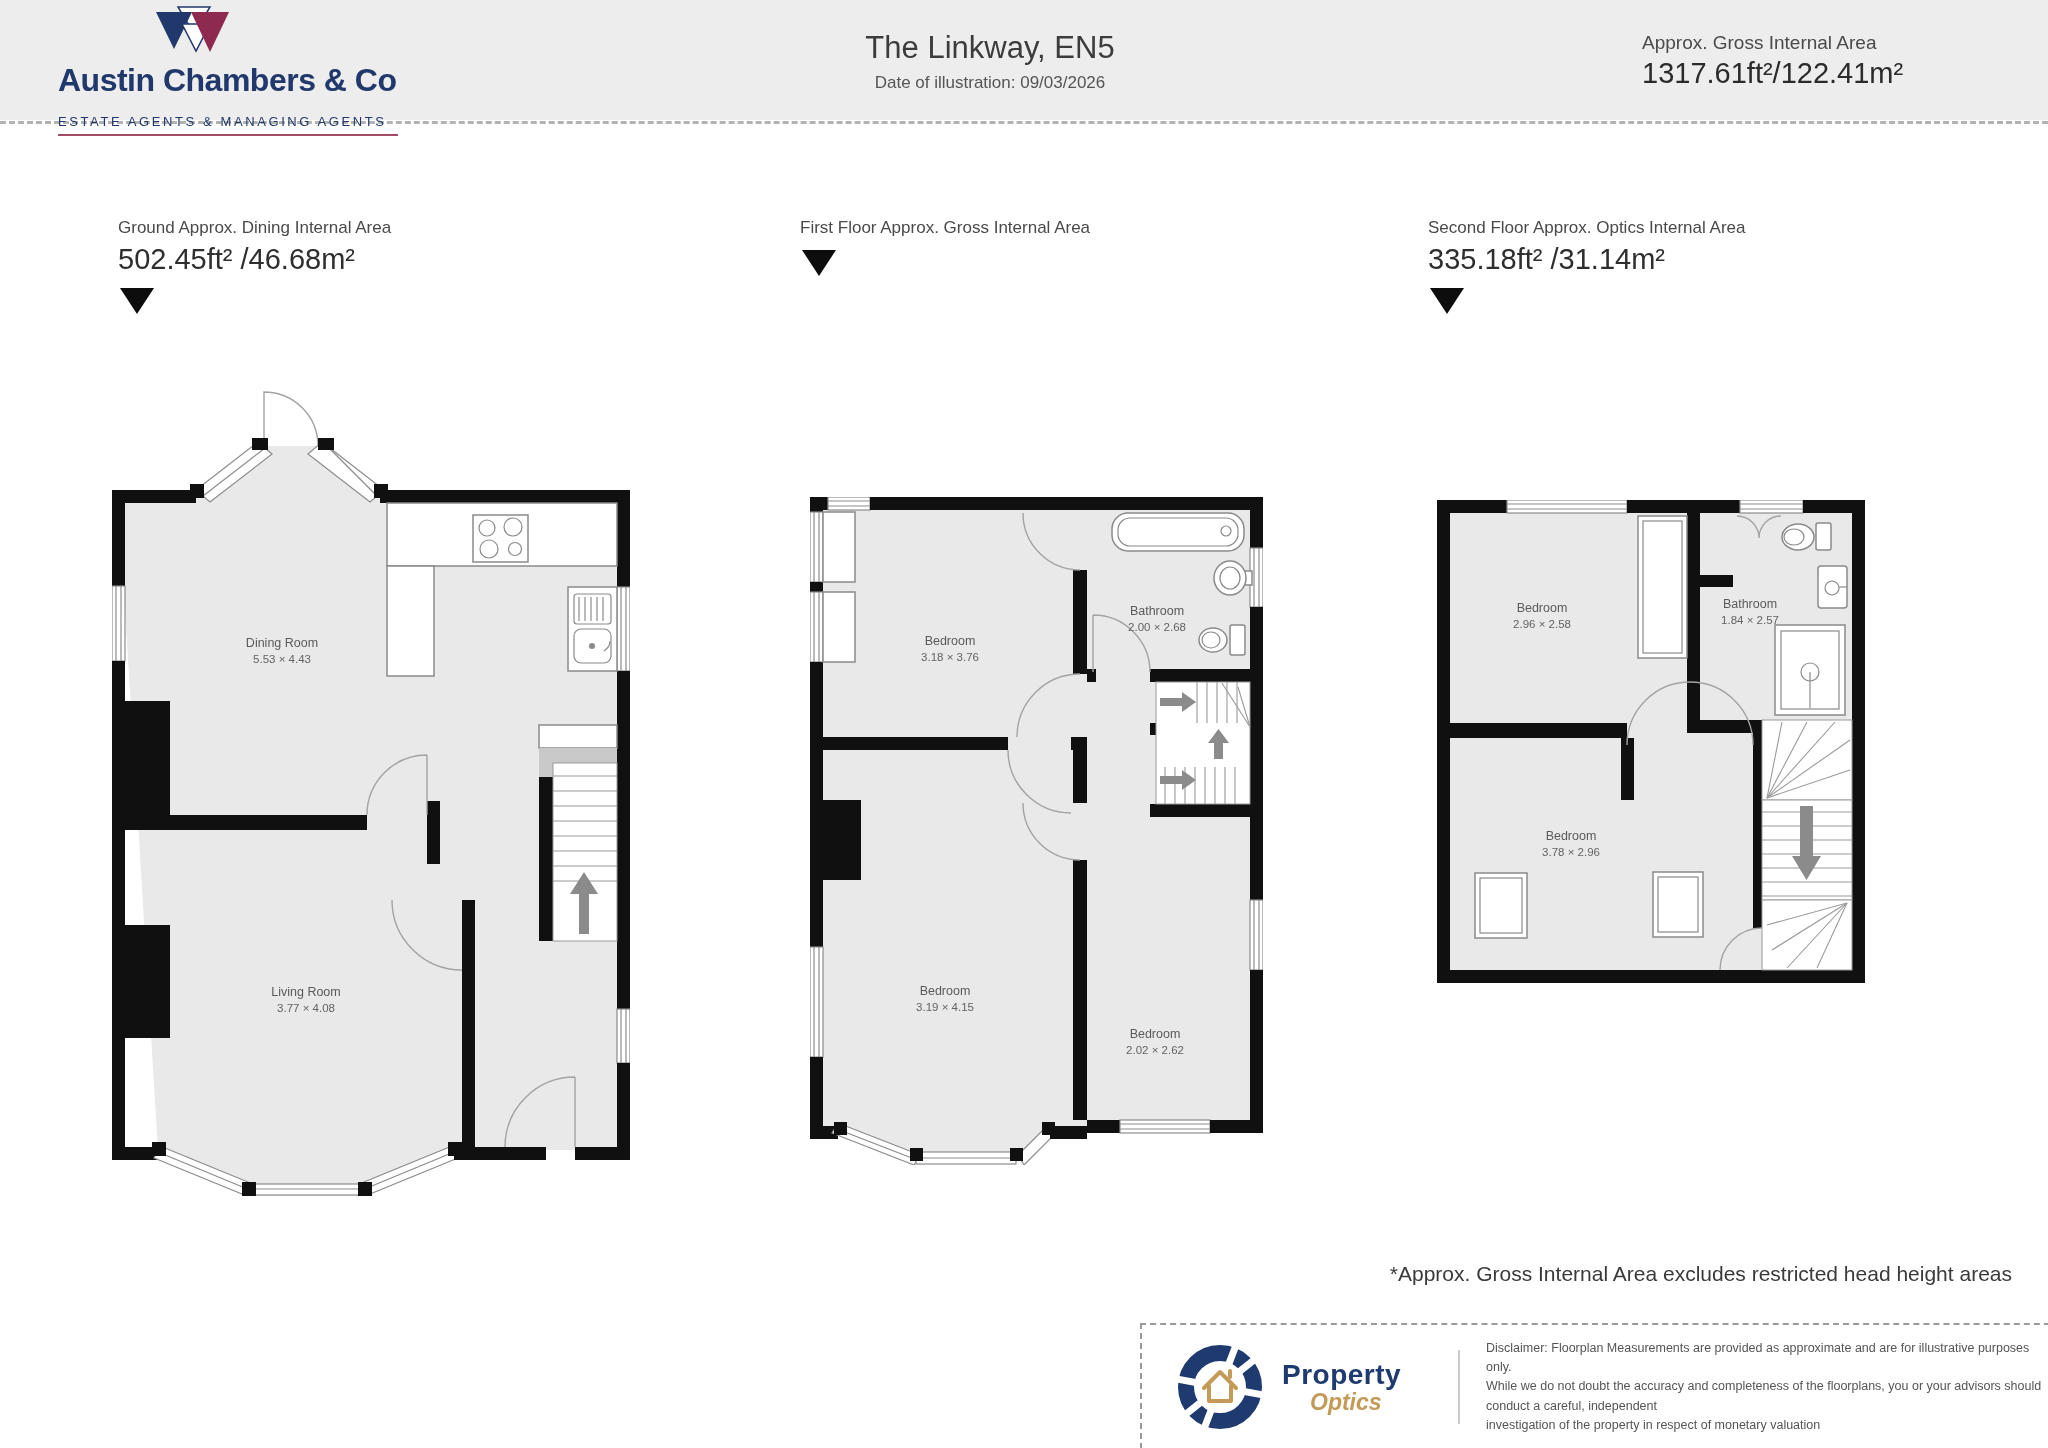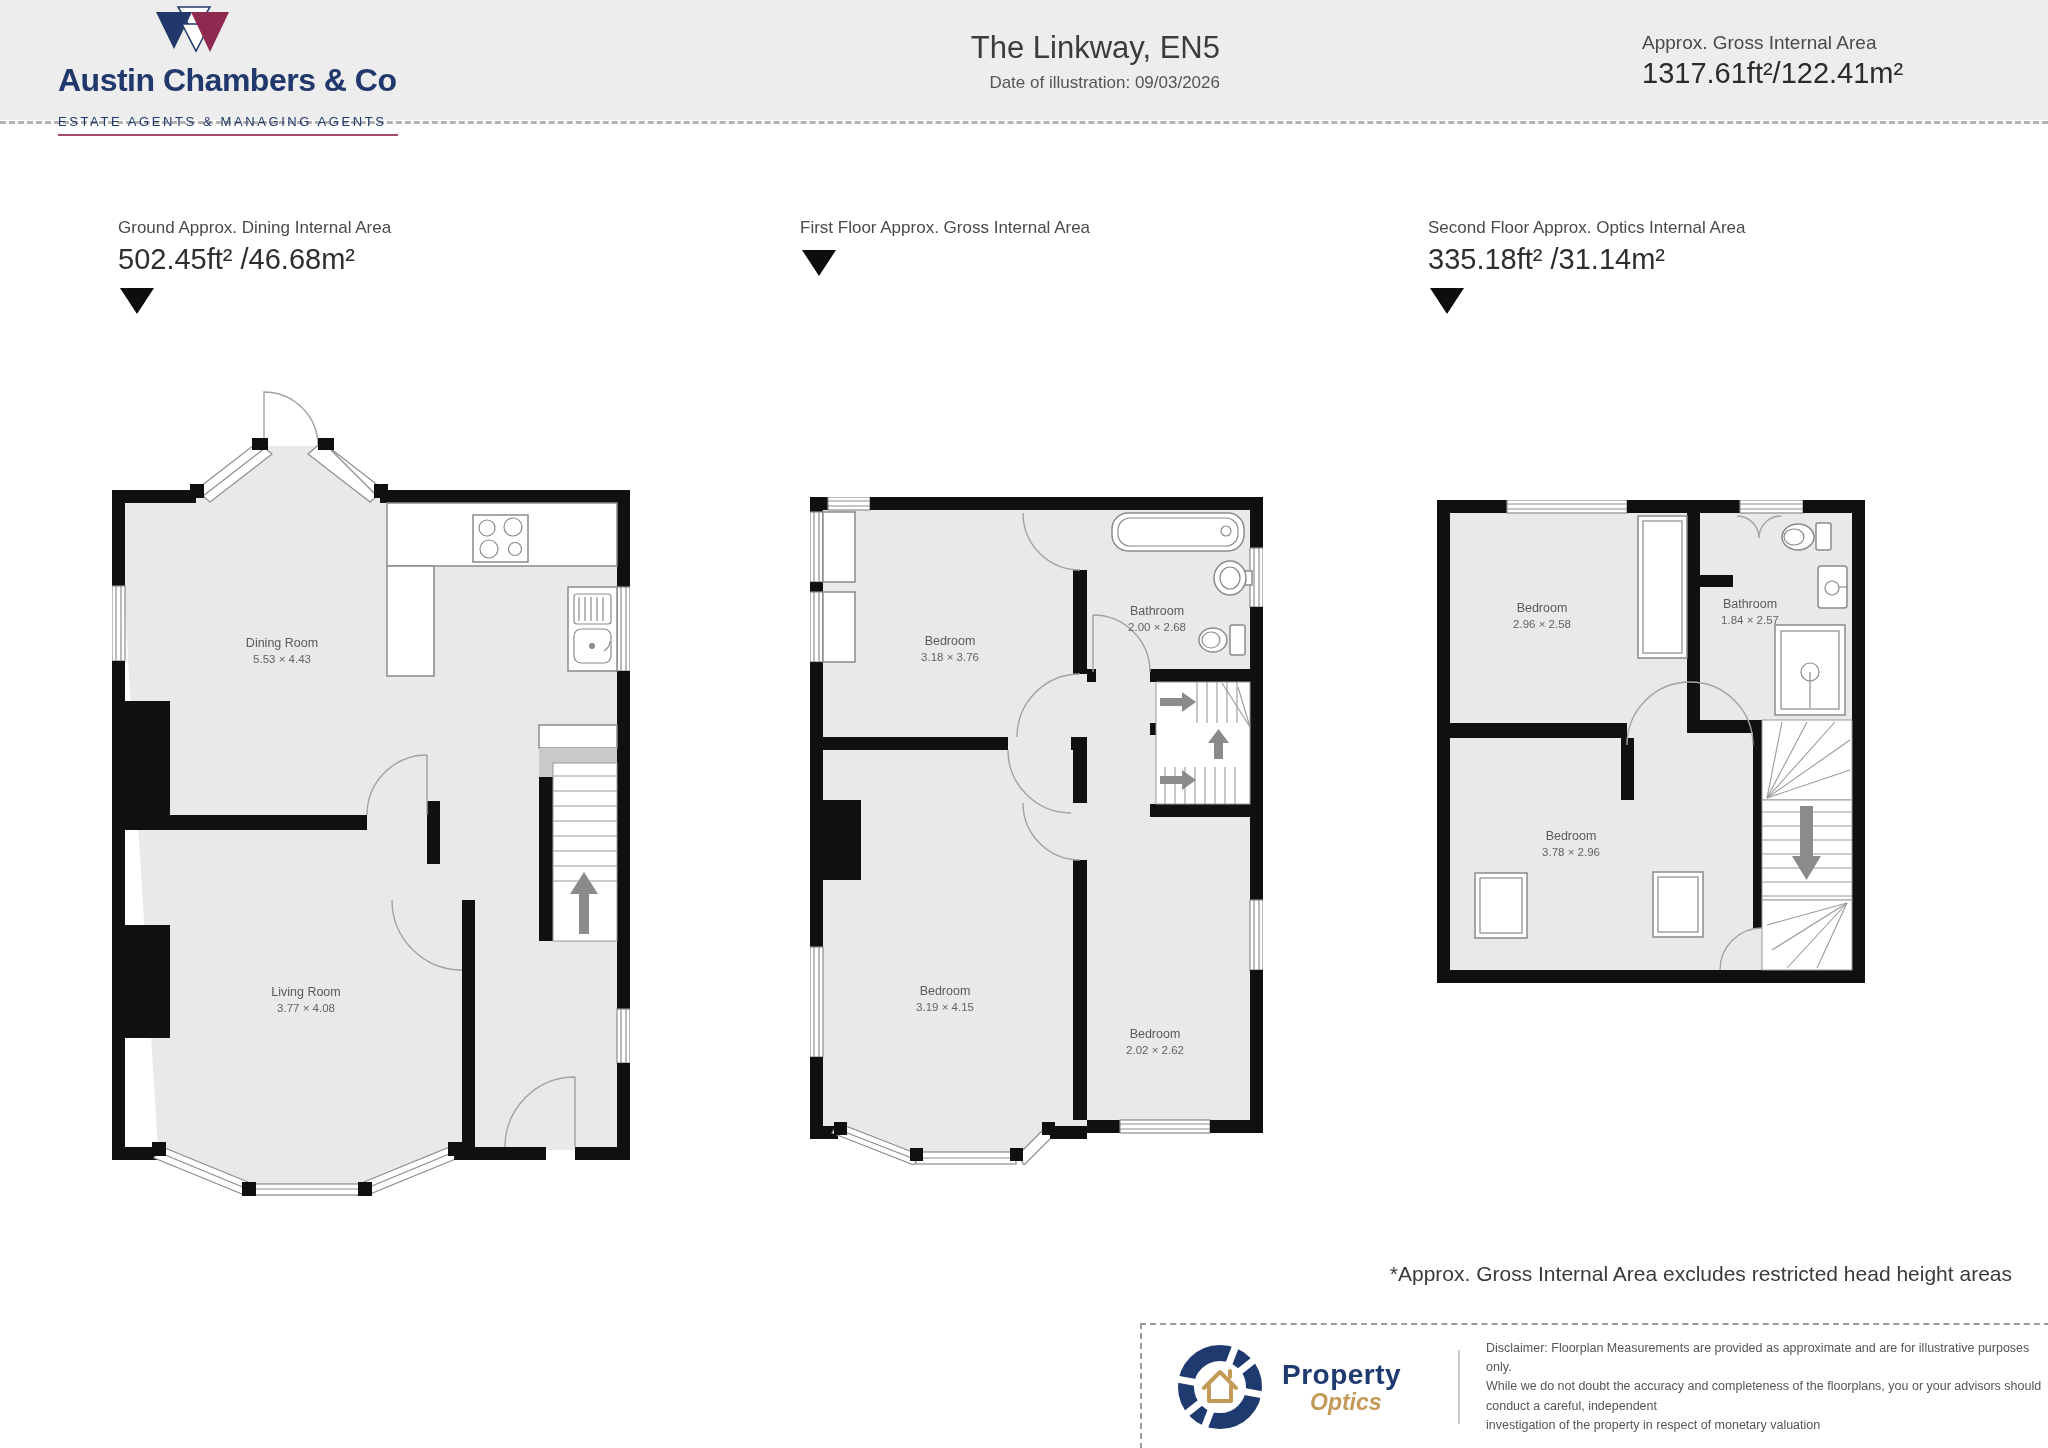--- a/index.html
+++ b/index.html
@@ -5,21 +5,21 @@
   html,body{margin:0;padding:0}
   body{width:2048px;height:1448px;position:relative;background:#fff;overflow:hidden;
        font-family:"Liberation Sans",sans-serif;color:#333}
 
   
   .header{position:absolute;left:0;top:0;width:2048px;height:120px;background:#ededed}
   .header-divider{position:absolute;left:0;top:121px;width:2048px;height:0;border-top:3px dashed #b3b3b3}
   .logo{position:absolute;left:58px;top:6px;width:340px;text-align:left}
   .logo-name{font-weight:bold;color:#20386b;font-size:32px;letter-spacing:-0.5px;line-height:1.05;margin-top:2px}
   .logo-tagline{color:#20386b;font-size:13px;letter-spacing:2.6px;padding-bottom:5px;border-bottom:2px solid #a34c66;margin-top:16px}
-  .title-block{position:absolute;left:760px;top:30px;width:460px;text-align:right}
+  .title-block{position:absolute;left:760px;top:30px;width:460px;text-align:center}
   .title{font-size:31px;color:#3c3c3c}
   .subtitle{font-size:17px;color:#555;margin-top:7px}
   .gia-block{position:absolute;left:1642px;top:32px;width:390px}
   .gia-label{font-size:19px;color:#4a4a4a}
   .gia-value{font-size:29px;color:#2b2b2b;margin-top:3px}
 
   
   .floor-head{position:absolute;width:420px}
   .floor-label{font-size:17px;color:#4a4a4a}
   .floor-area{font-size:29px;color:#2e2e2e;margin-top:5px}

